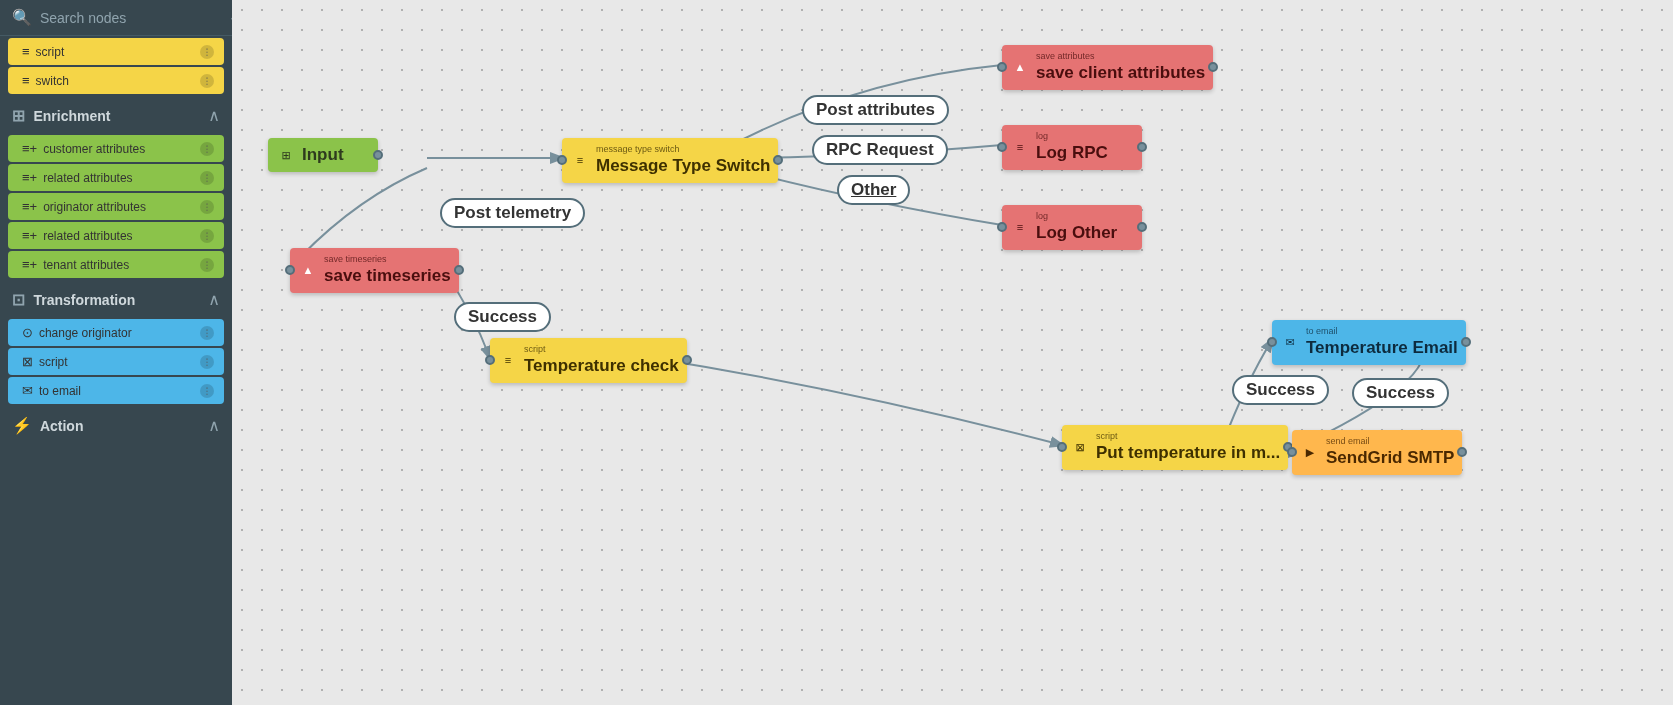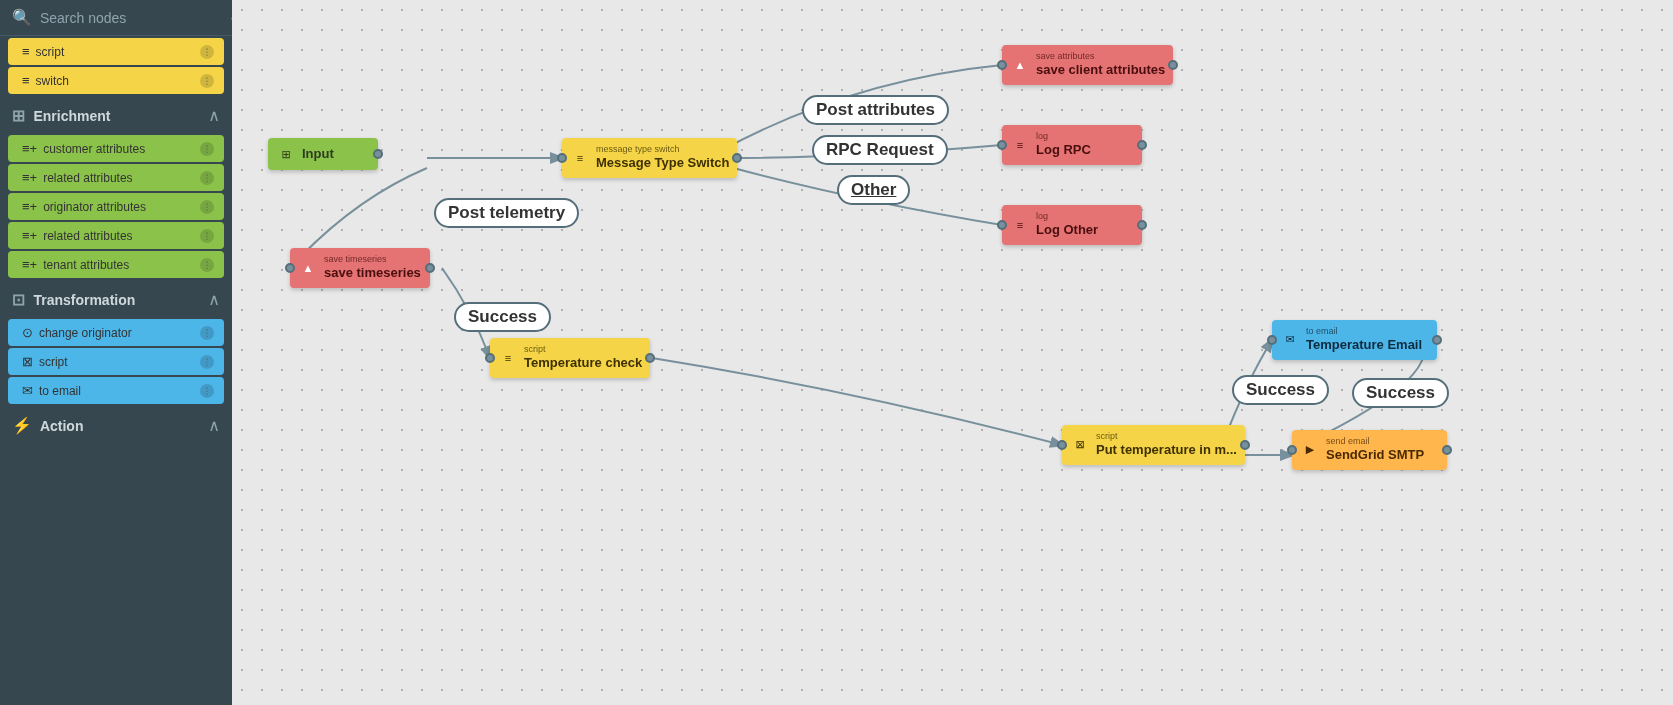--- a/index.html
+++ b/index.html
@@ -131,21 +131,21 @@
       display: flex;
       flex-direction: column;
       flex: 1;
     }
     .flow-node .node-type {
       font-size: 9px;
       opacity: 0.75;
       line-height: 1.2;
     }
     .flow-node .node-name {
-      font-size: 13px;
+      font-size: 17px;
       font-weight: 600;
       line-height: 1.3;
     }
 
     
     .conn-dot {
       position: absolute;
       width: 10px;
       height: 10px;
       border-radius: 50%;
@@ -431,21 +431,21 @@
 
   <div class="edge-label" style="left:570px; top:95px;">
     <span>Post attributes</span>
   </div>
   <div class="edge-label" style="left:580px; top:135px;">
     <span>RPC Request</span>
   </div>
   <div class="edge-label" style="left:605px; top:175px;text-decoration:underline;">
     <span>Other</span>
   </div>
-  <div class="edge-label" style="left:202px; top:198px;">
+  <div class="edge-label" style="left:208px; top:198px;">
     <span>Post telemetry</span>
   </div>
   <div class="edge-label" style="left:222px; top:302px;">
     <span>Success</span>
   </div>
   <div class="edge-label" style="left:1000px; top:375px;">
     <span>Success</span>
   </div>
   <div class="edge-label" style="left:1120px; top:378px;">
     <span>Success</span>

